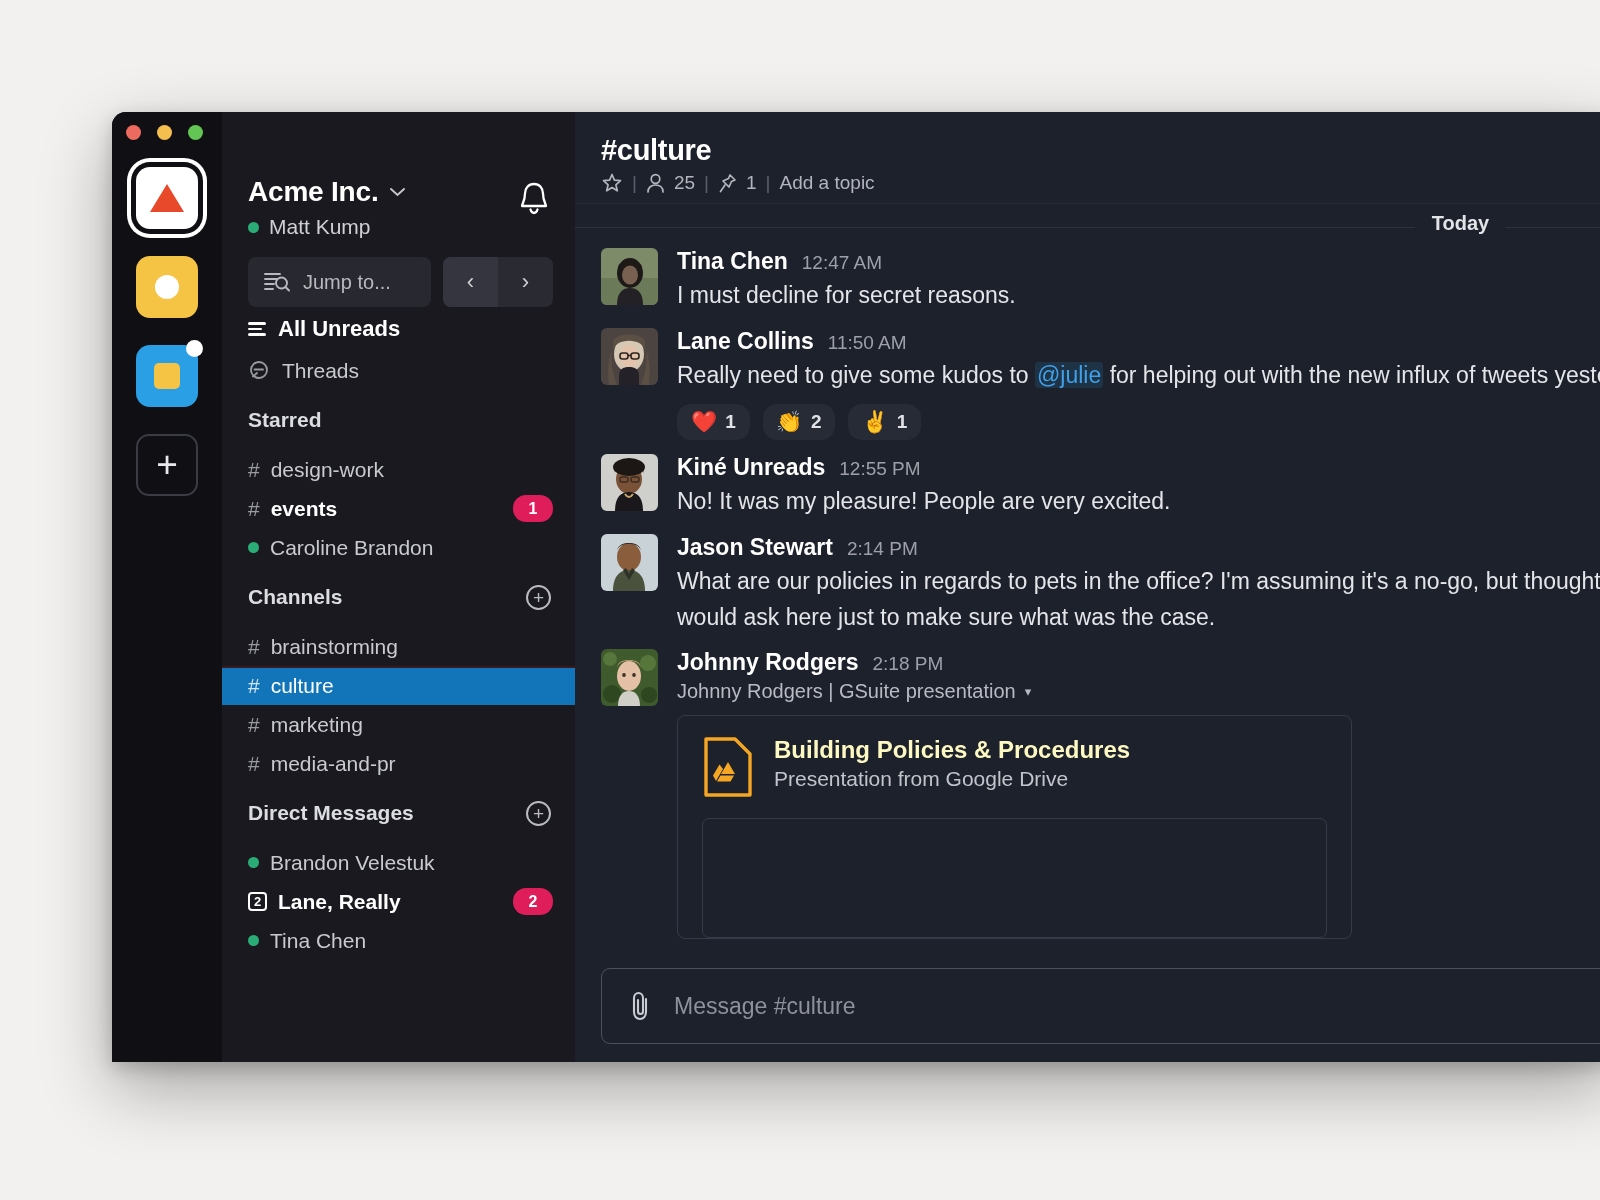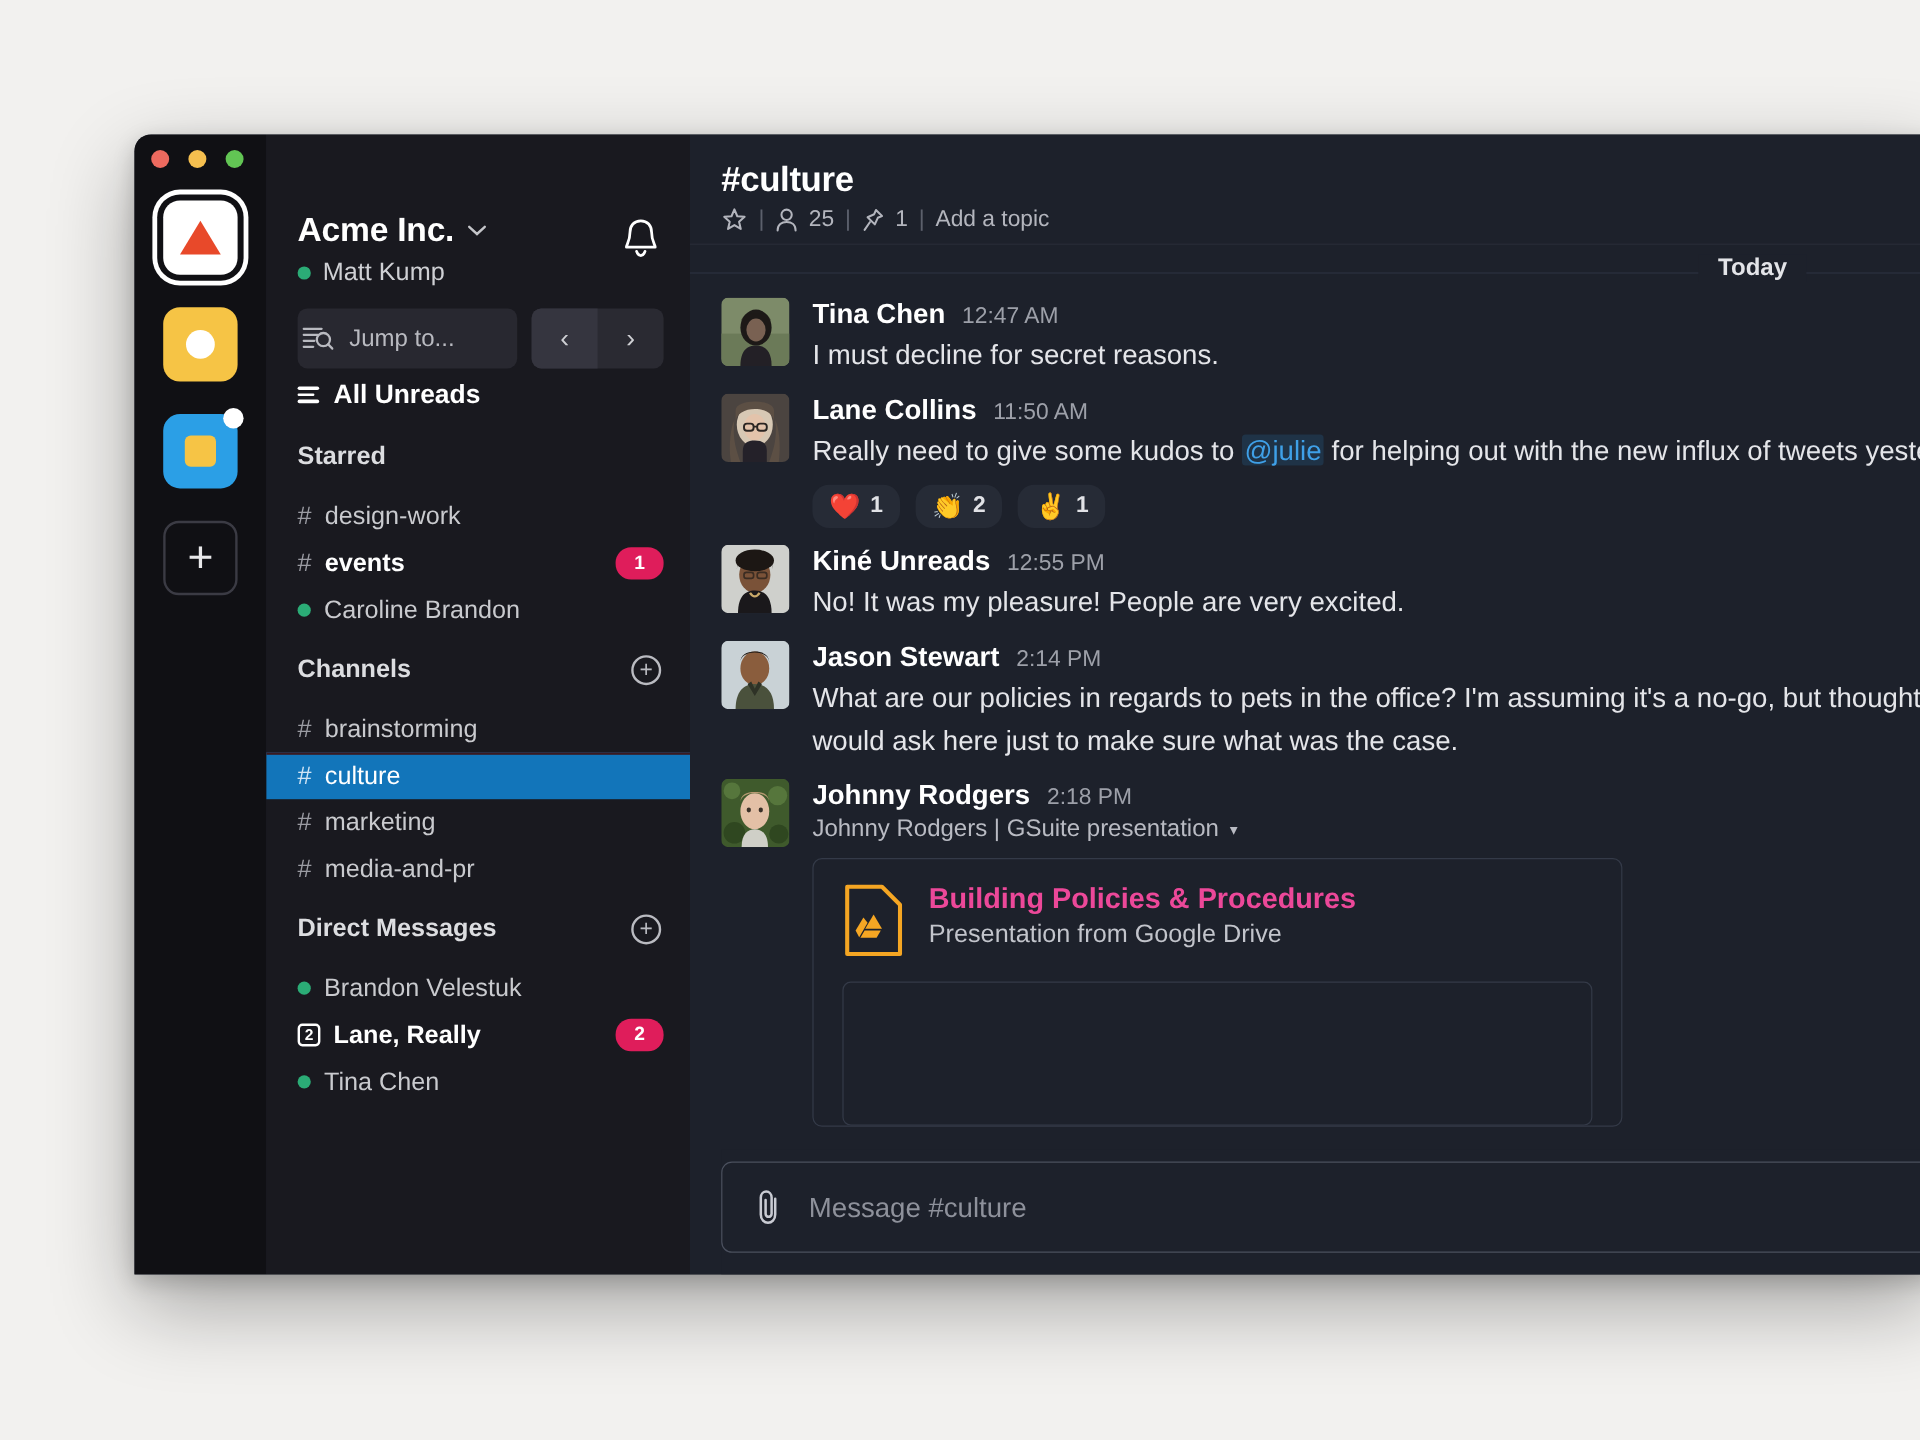--- a/index.html
+++ b/index.html
@@ -62,21 +62,21 @@
   .team-name{ font-size:28px; font-weight:700; color:#fff; letter-spacing:-.2px;
               display:flex; align-items:center; gap:11px;}
   .user-row{ display:flex; align-items:center; gap:10px; margin-top:7px; }
   .presence{ width:11px;height:11px;border-radius:50%;background:#2bac76; }
   .user-name{ font-size:21px; color:#cfd0d4; }
   .bell{ margin-top:4px; }
 
   .jump-row{ display:flex; gap:12px; padding:18px 22px 0 26px; align-items:center;}
   .jumpbox{
     flex:1; height:50px; background:#282830; border-radius:8px;
-    display:flex; align-items:center; gap:13px; padding:0 4px;
+    display:flex; align-items:center; gap:13px; padding:0 16px;
     color:#b9bac0; font-size:20px;
   }
   .navbox{ width:110px; height:50px; background:#2a2a32; border-radius:8px;
            display:flex; }
   .navbtn{ flex:1; display:flex; align-items:center; justify-content:center;
            color:#cfd0d4; font-size:22px; }
   .navbtn.left{ background:#35353f; border-radius:8px 0 0 8px;}
 
   .sb-list{ }
   .sb-row{ display:flex; align-items:center; height:39px; padding:0 22px 0 26px;
@@ -138,21 +138,21 @@
   .react{ background:#262b36; border-radius:14px; height:36px; display:flex;
           align-items:center; gap:8px; padding:0 14px; font-size:19px; color:#e1e2e6; font-weight:600;}
   .react .emo{ font-size:21px; }
 
   .subline{ font-size:20px; color:#b9bbc3; margin-top:4px; display:flex; align-items:center; gap:9px;}
   .subline .dd{ font-size:13px; color:#b9bbc3;}
   .attach{ margin-top:12px; border:1px solid #343a48; border-radius:8px;
            padding:20px 24px 0 24px; width:675px; }
   .attach-top{ display:flex; gap:20px; align-items:flex-start; }
   .gicon{ width:52px; height:62px; flex:0 0 52px; }
-  .att-title{ font-size:24px; font-weight:700; color:#ec4899; }
+  .att-title{ font-size:24px; font-weight:700; color:#fef9c3; }
   .att-sub{ font-size:21px; color:#c2c4cb; margin-top:3px; }
   .att-preview{ margin-top:20px; border:1px solid #343a48; border-radius:7px; height:120px; }
 
   .composer-wrap{ position:absolute; left:26px; right:0; bottom:0; height:104px;
                   background:#1d212b; }
   .composer{ margin-top:10px; height:76px; border:1px solid #4b505e; border-radius:9px;
              display:flex; align-items:center; gap:20px; padding:0 24px; }
   .ph{ font-size:23px; color:#8e919b; }
 
   svg{ display:block; }
@@ -224,20 +224,28 @@
     </div>
 
     <div class="sb-list">
       <div class="sb-row bold top">
         <span class="hamb">
             <i></i>
             <i></i>
             <i></i>
           </span>
         <span>All Unreads</span>
+      </div>
+      <div class="sb-row">
+        <svg width="22" height="22" viewBox="0 0 22 22">
+          <circle cx="11" cy="10" r="8" fill="none" stroke="#9a9ba2" stroke-width="1.8"></circle>
+          <path d="M6.5 9.5 H15" stroke="#9a9ba2" stroke-width="1.8" stroke-linecap="round"></path>
+          <path d="M5 16.5 L9 13" stroke="#9a9ba2" stroke-width="1.8" stroke-linecap="round"></path>
+        </svg>
+        <span>Threads</span>
       </div>
     </div>
 
     <div class="sec-head">
       <span class="sec-title">Starred</span>
     </div>
     <div class="ch-row">
       <span class="hash">#</span>
       <span class="label">design-work</span>
     </div>

